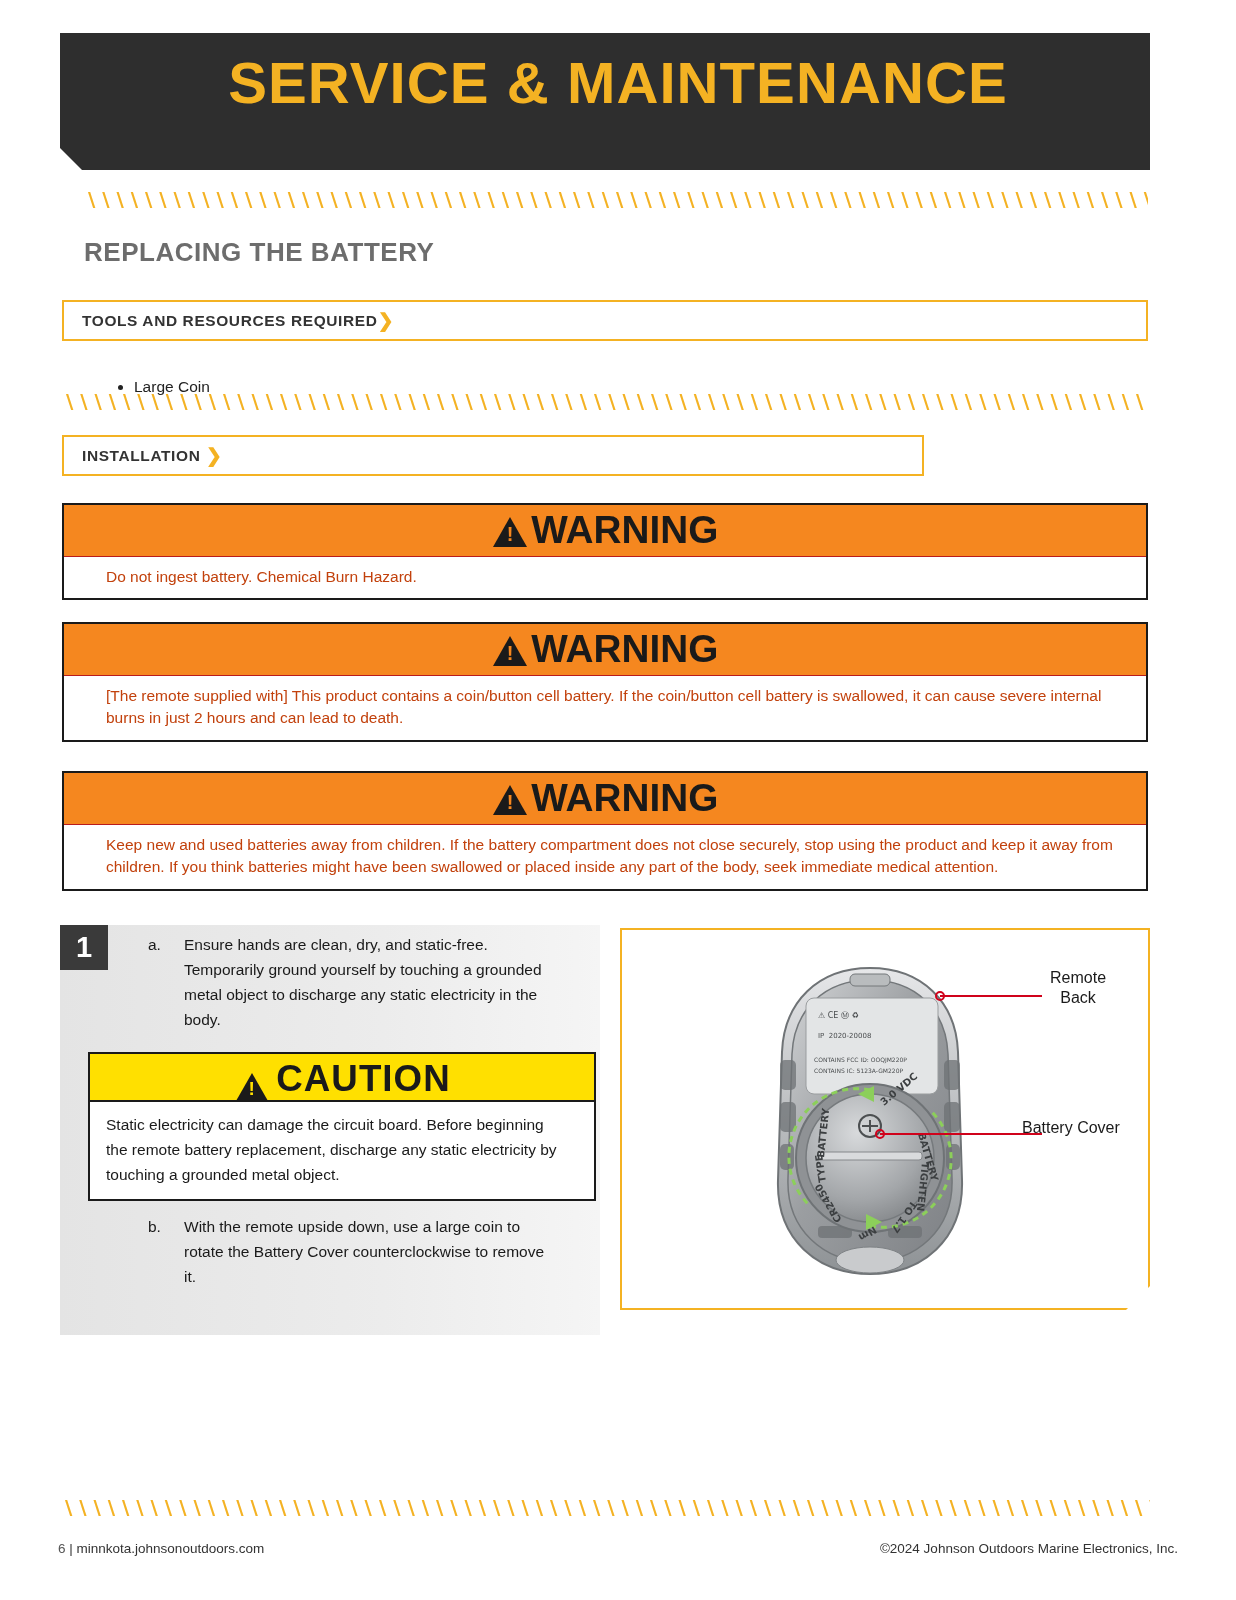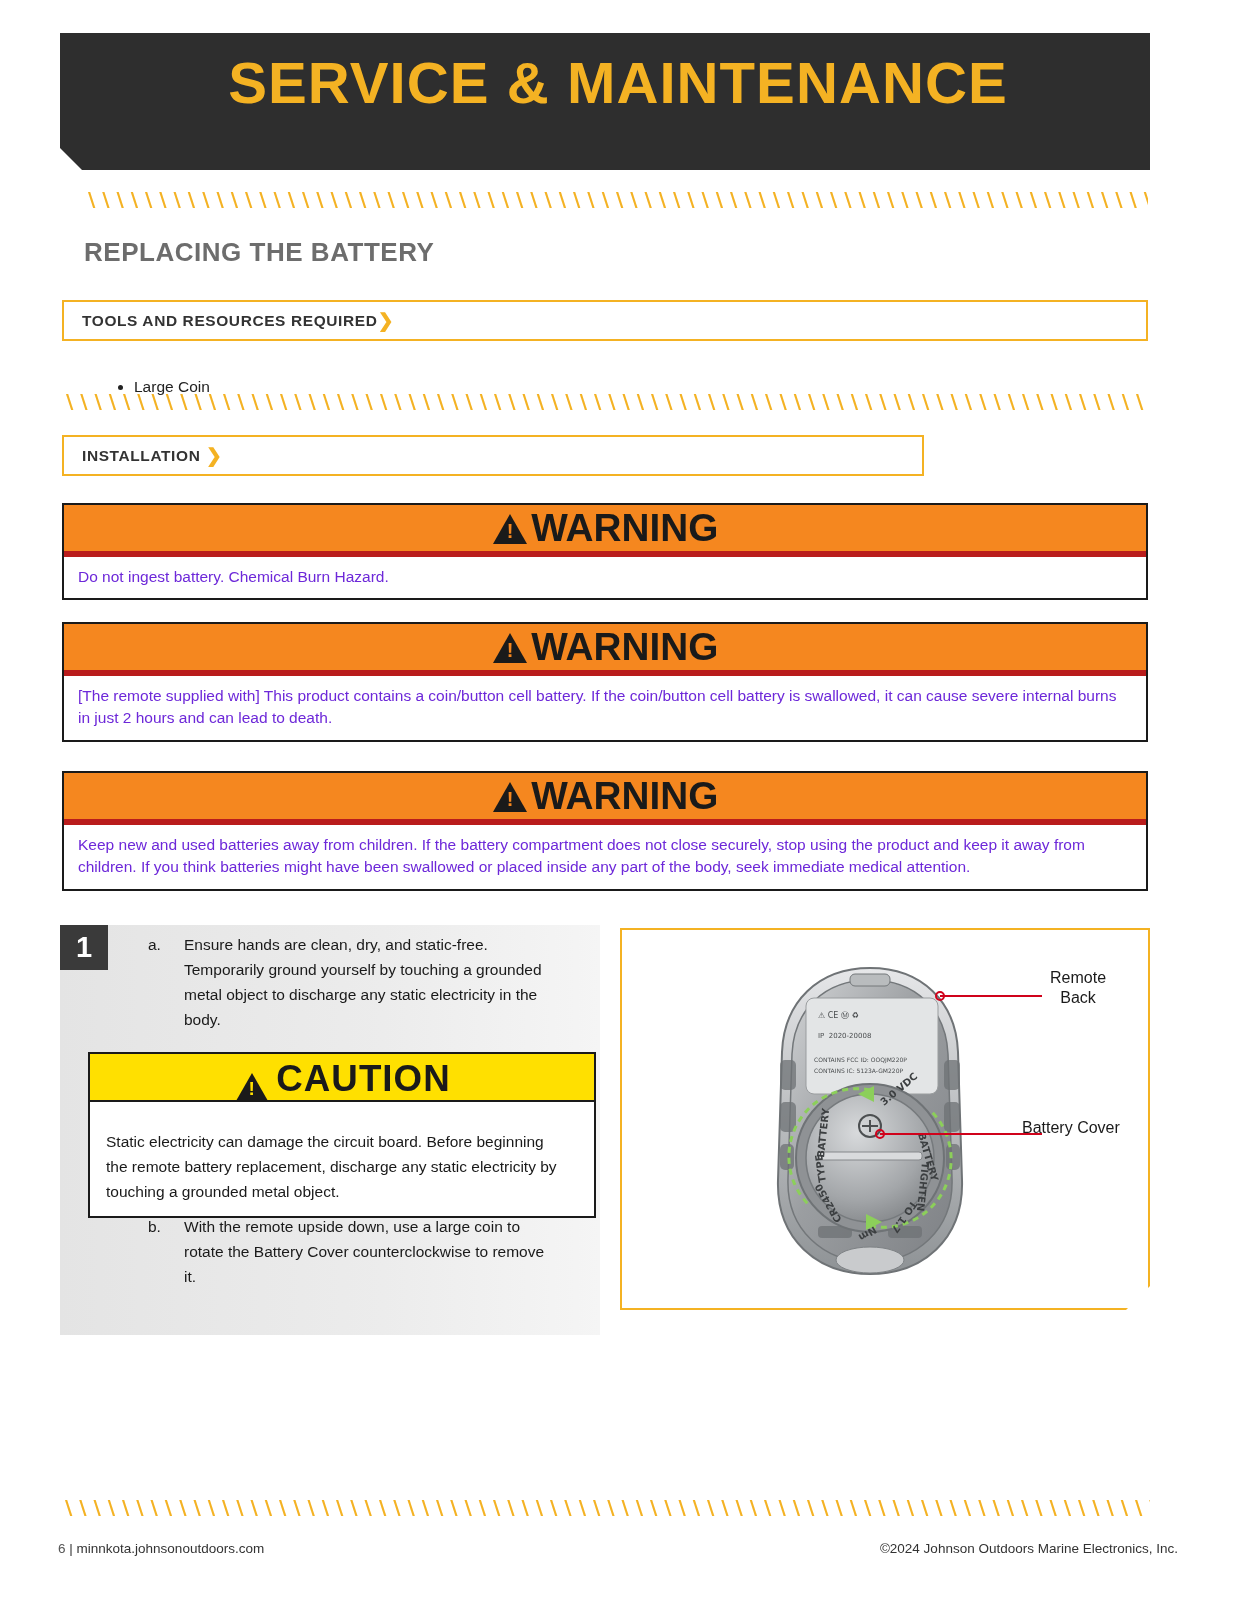--- a/index.html
+++ b/index.html
@@ -99,21 +99,21 @@
     position: absolute;
     border: 2px solid #1a1a1a;
     background: #fff;
   }
   .warnbox .warnhead {
     background: #f5871f;
     height: 52px;
     display: flex;
     align-items: center;
     justify-content: center;
-    border-bottom: 6px solid #b91c1c;
+    border-bottom: 1px solid #b91c1c;
   }
   .warnbox .warnhead .wtxt {
     font-size: 38px;
     font-weight: bold;
     color: #1a1a1a;
     letter-spacing: 0px;
     font-family: "Liberation Sans Narrow", "Liberation Sans", sans-serif;
     transform: scaleX(1.02);
   }
   .tri {
@@ -133,21 +133,22 @@
     color: #f5871f;
     font-size: 20px;
     font-weight: bold;
     line-height: 1;
     font-family: "Liberation Sans", sans-serif;
   }
   .warnbox .warnbody {
     padding: 9px 14px 10px 14px;
     font-size: 15.5px;
     line-height: 1.45;
-    color: #6d28d9;
+    color: #c2410c;
+    margin-left: 28px;
   }
 
   
   .step-area {
     position: absolute;
     left: 60px;
     top: 925px;
     width: 540px;
     height: 410px;
     background: linear-gradient(to right, #e4e4e4 0%, #ececec 60%, #f5f5f5 100%);
@@ -219,21 +220,20 @@
     color: #ffe000;
     font-size: 19px;
     font-weight: bold;
     line-height: 1;
   }
   .caution .cbody {
     padding: 10px 30px 12px 16px;
     font-size: 15.5px;
     line-height: 1.62;
     color: #1a1a1a;
-    margin-top: 17px;
   }
 
   
   .img-panel {
     position: absolute;
     left: 620px;
     top: 928px;
     width: 530px;
     height: 382px;
     border: 2px solid #f4b223;

